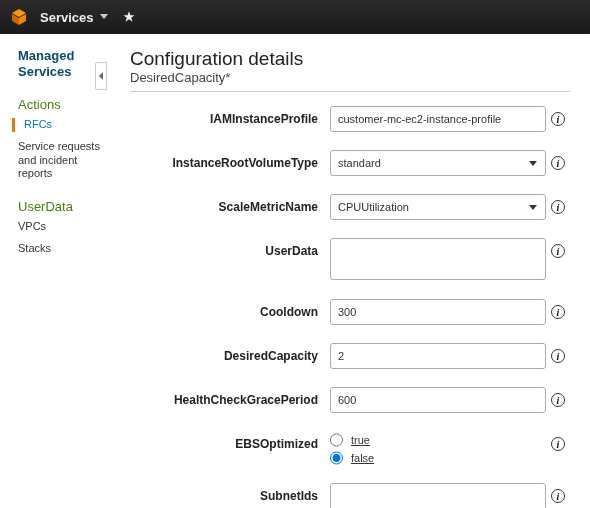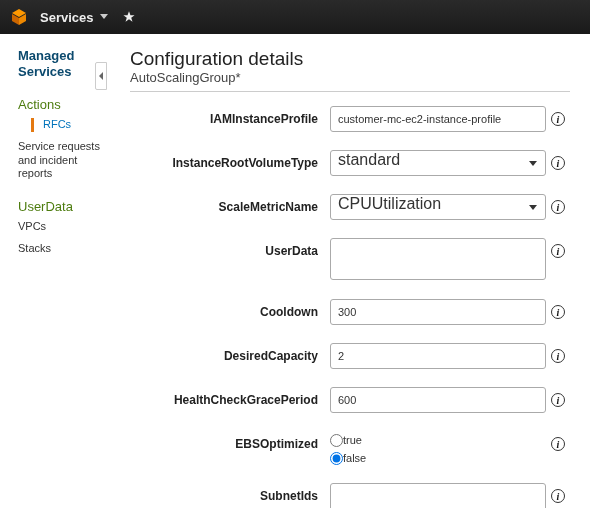--- a/index.html
+++ b/index.html
@@ -11,35 +11,35 @@
   .nav-item .caret { margin-left:6px; }
   .caret svg, .star svg { display:block;}
   .star { cursor:pointer; }
   
   .shell { display:flex; }
   .sidebar { width:130px; padding:14px 6px 0 18px; position:relative; }
   .sidebar h4 { font-size:13px; color:#0c4a6e; font-weight:bold; line-height:1.2; }
   .sidebar .sec { margin-top:18px; }
   .sidebar .sec .hdr { color:#4d7c0f; font-size:13px; margin-bottom:6px;}
   .sidebar .link { font-size:11px; color:#0073bb; margin:4px 0 8px 0; cursor:pointer; line-height:1.25;}
-  .sidebar .link.active { color:#0073bb; position:relative; padding-left:6px;margin-left:19px;}
+  .sidebar .link.active { color:#0073bb; position:relative; padding-left:6px;}
   .sidebar .link.active::before { content:""; position:absolute; left:-6px; top:0; bottom:0; width:3px; background:#e47911;}
   .collapse-tab { position:absolute; top:28px; right:-1px; width:12px; height:28px; border:1px solid #ccc; background:#fff; border-radius:2px 0 0 2px; display:flex; align-items:center; justify-content:center; cursor:pointer;}
   .main { flex:1; padding:14px 20px 30px 24px; }
   .main h1 { font-size:19px; font-weight:normal; color:#222; }
   .subhead { font-size:13px; color:#444; padding-bottom:6px; border-bottom:1px solid #ccc; margin-bottom:14px;}
   
   .row { display:flex; align-items:flex-start; margin-bottom:16px; min-height:28px;}
   .lab { width:200px; text-align:right; padding-right:12px; font-size:12px; font-weight:bold; color:#222; padding-top:6px;}
   .ctl { width:216px; }
   .ctl input[type=text] { width:100%; height:26px; border:1px solid #aaa; border-radius:3px; padding:0 7px; font-size:11px; color:#333;}
   .ctl textarea { width:100%; height:42px; border:1px solid #aaa; border-radius:3px; padding:4px 7px; font-size:11px; color:#333; resize:none;}
-  .select { width:100%; height:26px; border:1px solid #aaa; border-radius:3px; padding:0 22px 0 7px; font-size:16px; color:#333; display:flex; position:relative; background:#fff; cursor:pointer;}
+  .select { width:100%; height:26px; border:1px solid #aaa; border-radius:3px; padding:0 22px 0 7px; font-size:11px; color:#333; display:flex; align-items:center; position:relative; background:#fff; cursor:pointer;}
   .select::after { content:""; position:absolute; right:8px; top:50%; margin-top:-2px; border-left:4px solid transparent; border-right:4px solid transparent; border-top:5px solid #333;}
-  .radio-group label { display:flex; align-items:center; font-size:11px; color:#333; gap:0; line-height:18px;}
+  .radio-group label { display:flex; font-size:11px; color:#333; gap:8px; line-height:18px;text-decoration:underline;}
   .radio-group input { accent-color:#0073e6; }
   .info { width:24px; display:flex; justify-content:center; padding-top:6px; cursor:pointer;}
   .info span { width:14px; height:14px; border:1.5px solid #333; border-radius:50%; display:flex; align-items:center; justify-content:center; font-weight:bold; font-family:Georgia,serif; font-size:10px; font-style:italic;}
 </style>
 </head>
 <body>
 
 <div class="topbar">
   <div class="cube">
     <svg width="18" height="18" viewBox="0 0 18 18">
@@ -83,21 +83,21 @@
     </div>
     <div class="sec">
       <div class="hdr">UserData</div>
       <div class="link" style="color:#333">VPCs</div>
       <div class="link" style="color:#333">Stacks</div>
     </div>
   </div>
 
   <div class="main">
     <h1>Configuration details</h1>
-    <div class="subhead">AutoScalingGroup*</div>
+    <div class="subhead">DesiredCapacity*</div>
 
     <div class="row">
       <div class="lab">IAMInstanceProfile</div>
       <div class="ctl"><input type="text" value="customer-mc-ec2-instance-profile" style=""></div>
       <div class="info">
           <span>i</span>
         </div>
     </div>
 
     <div class="row">

